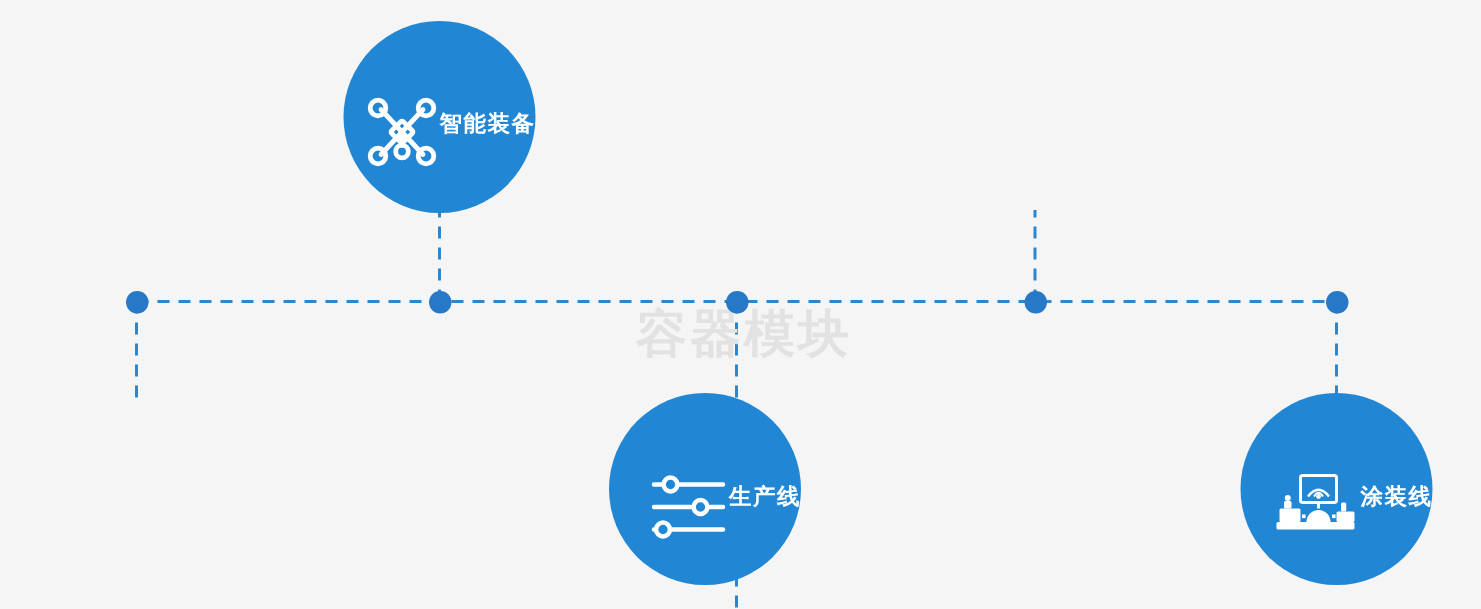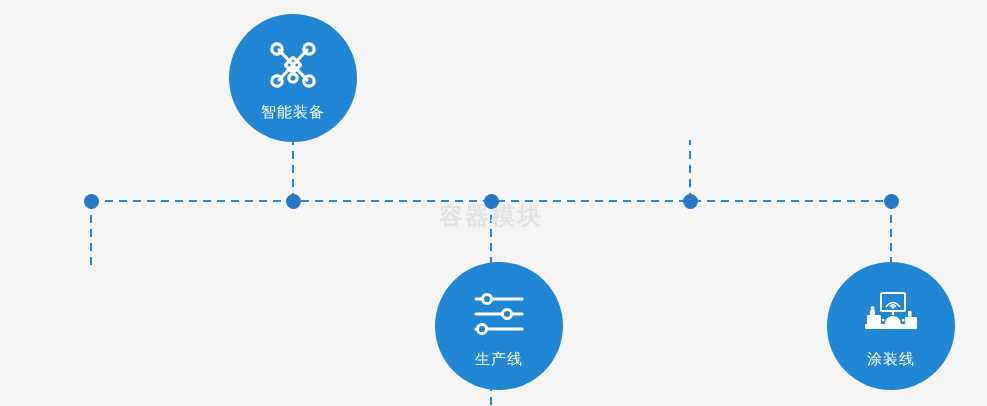--- a/index.html
+++ b/index.html
@@ -14,21 +14,21 @@
 
   
   .connector-layer{position:absolute;inset:0;width:987px;height:406px;}
 
   
   .watermark{
     position:absolute;
     left:424px;top:200px;
     width:134px;
     text-align:center;
-    font-size:24px;
+    font-size:34px;
     letter-spacing:2px;
     color:#e2e2e2;
     font-weight:600;
     user-select:none;
     white-space:nowrap;
   }
 
   
   .node-dot{
     position:absolute;
@@ -39,24 +39,25 @@
   }
 
   
   .bubble{
     position:absolute;
     width:128px;height:128px;
     margin-left:-64px;margin-top:-64px;
     border-radius:50%;
     background:#2186d4;
     display:flex;
-    flex-direction:column;
+    flex-direction:row;
     align-items:center;
-    justify-content:flex-start;
+    justify-content:flex-end;
     box-sizing:border-box;
+    font-weight:bold;
   }
   .bubble .icon-wrap{
     height:62px;
     display:flex;align-items:center;justify-content:center;
     margin-top:20px;
   }
   .bubble .bubble-label{
     color:#ffffff;
     font-size:15px;
     line-height:1;
@@ -110,21 +111,21 @@
         <circle cx="41" cy="40" r="5.2"></circle>
         <rect x="19.5" y="18.5" width="11" height="11" rx="1.2" transform="rotate(45 25 24)"></rect>
         <circle cx="25" cy="37" r="4.2"></circle>
       </svg>
     </span>
     <span class="bubble-label">智能装备</span>
   </div>
 
 
 
-  <div class="bubble bottom" style="left:499px;top:326px;">
+  <div class="bubble bottom" style="left:470px;top:326px;">
     <span class="icon-wrap">
       <svg width="54" height="46" viewBox="0 0 54 46" fill="none" stroke="#ffffff" stroke-width="3" stroke-linecap="round">
         <line x1="4" y1="8" x2="50" y2="8"></line>
         <line x1="4" y1="23" x2="50" y2="23"></line>
         <line x1="4" y1="38" x2="50" y2="38"></line>
         <circle cx="15" cy="8" r="4.6" fill="#2186d4"></circle>
         <circle cx="35" cy="23" r="4.6" fill="#2186d4"></circle>
         <circle cx="10" cy="38" r="4.6" fill="#2186d4"></circle>
       </svg>
     </span>

